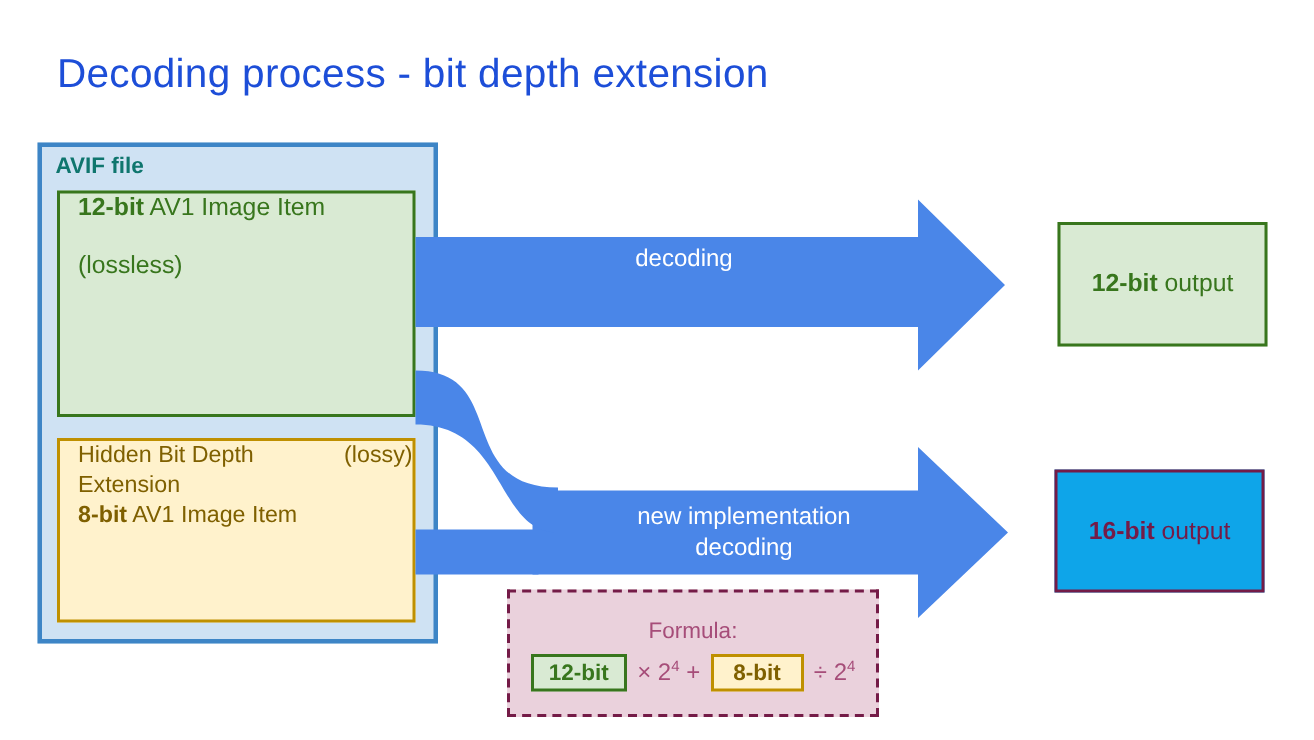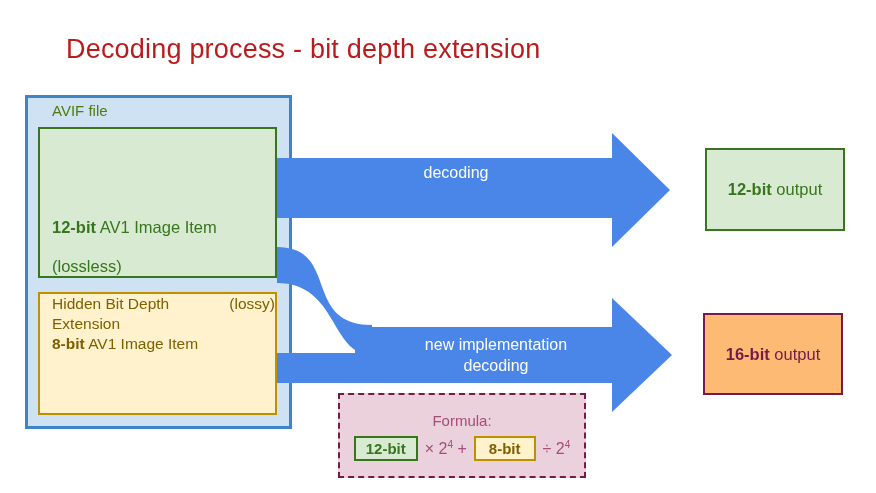--- a/index.html
+++ b/index.html
@@ -1,46 +1,46 @@
 <!DOCTYPE html>
 <html><head>
 <meta charset="utf-8">
 <style>
   html,body{margin:0;padding:0;background:#ffffff;}
   *{box-sizing:border-box;font-family:"Liberation Sans","DejaVu Sans",sans-serif;}
   #stage{position:relative;width:876px;height:493px;background:#ffffff;overflow:hidden;}
 
   .abs{position:absolute;}
 
-  .slide-title{left:38px;top:34px;font-size:27px;color:#b91c1c;letter-spacing:.2px;margin-left:28px;}
+  .slide-title{left:38px;top:34px;font-size:27px;color:#1d4ed8;letter-spacing:.2px;}
 
   
   .avif-container{left:25px;top:95px;width:267px;height:334px;background:#cfe2f3;border:3px solid #3d85c6;z-index:1;}
-  .avif-label{left:52px;top:102px;font-size:15px;font-weight:normal;color:#4d7c0f;z-index:1;}
+  .avif-label{left:37px;top:102px;font-size:15px;font-weight:bold;color:#0f766e;z-index:1;}
 
   .green-box{left:38px;top:127px;width:239px;height:151px;background:#d9ead3;border:2px solid #38761d;
-             color:#38761d;font-size:16.5px;display:flex;flex-direction:column;justify-content:flex-end;
+             color:#38761d;font-size:16.5px;display:flex;flex-direction:column;justify-content:flex-start;
              gap:20px;padding-left:12px;z-index:1;}
   .yellow-box{left:38px;top:292px;width:239px;height:123px;background:#fff2cc;border:2px solid #bf9000;
              color:#7f6000;font-size:15.5px;line-height:20px;display:flex;justify-content:center;
              gap:18px;padding-left:12px;z-index:1;}
 
   
   .arrow-layer{left:0;top:0;width:876px;height:493px;z-index:2;pointer-events:none;}
   .arrow-shape{fill:#4a86e8;}
 
   .arrow-label{z-index:3;color:#ffffff;font-size:16px;line-height:20px;text-align:center;}
   .top-arrow-label{left:300px;top:163px;width:312px;}
   .bottom-arrow-label{left:340px;top:334px;width:312px;line-height:21px;}
 
   .or-label{left:430px;top:263px;width:130px;text-align:center;font-size:16px;font-weight:500;color:#1f2023;z-index:3;}
 
   .output-box{width:140px;display:flex;align-items:center;justify-content:center;font-size:16.5px;z-index:1;}
   .green-output{left:705px;top:148px;height:83px;background:#d9ead3;border:2px solid #38761d;color:#38761d;}
-  .pink-output{left:703px;top:313px;height:82px;background:#fdba74;border:2px solid #741b47;color:#741b47;}
+  .pink-output{left:703px;top:313px;height:82px;background:#0ea5e9;border:2px solid #741b47;color:#741b47;}
 
   
   .formula-box{left:338px;top:393px;width:248px;height:85px;background:#ead1dc;border:2.5px dashed #741b47;z-index:3;
                display:flex;flex-direction:column;align-items:center;justify-content:center;gap:7px;padding-top:2px;}
   .formula-title{font-size:15px;color:#a64d79;}
   .formula-row{display:flex;align-items:center;gap:7px;font-size:16px;color:#a64d79;}
   .chip{font-size:15px;font-weight:bold;padding:2px 10px;}
   .chip-green{background:#d9ead3;border:2px solid #38761d;color:#38761d;}
   .chip-yellow{background:#fff2cc;border:2px solid #bf9000;color:#7f6000;padding:2px 13px;}
   .formula-row sup{font-size:10px;}

